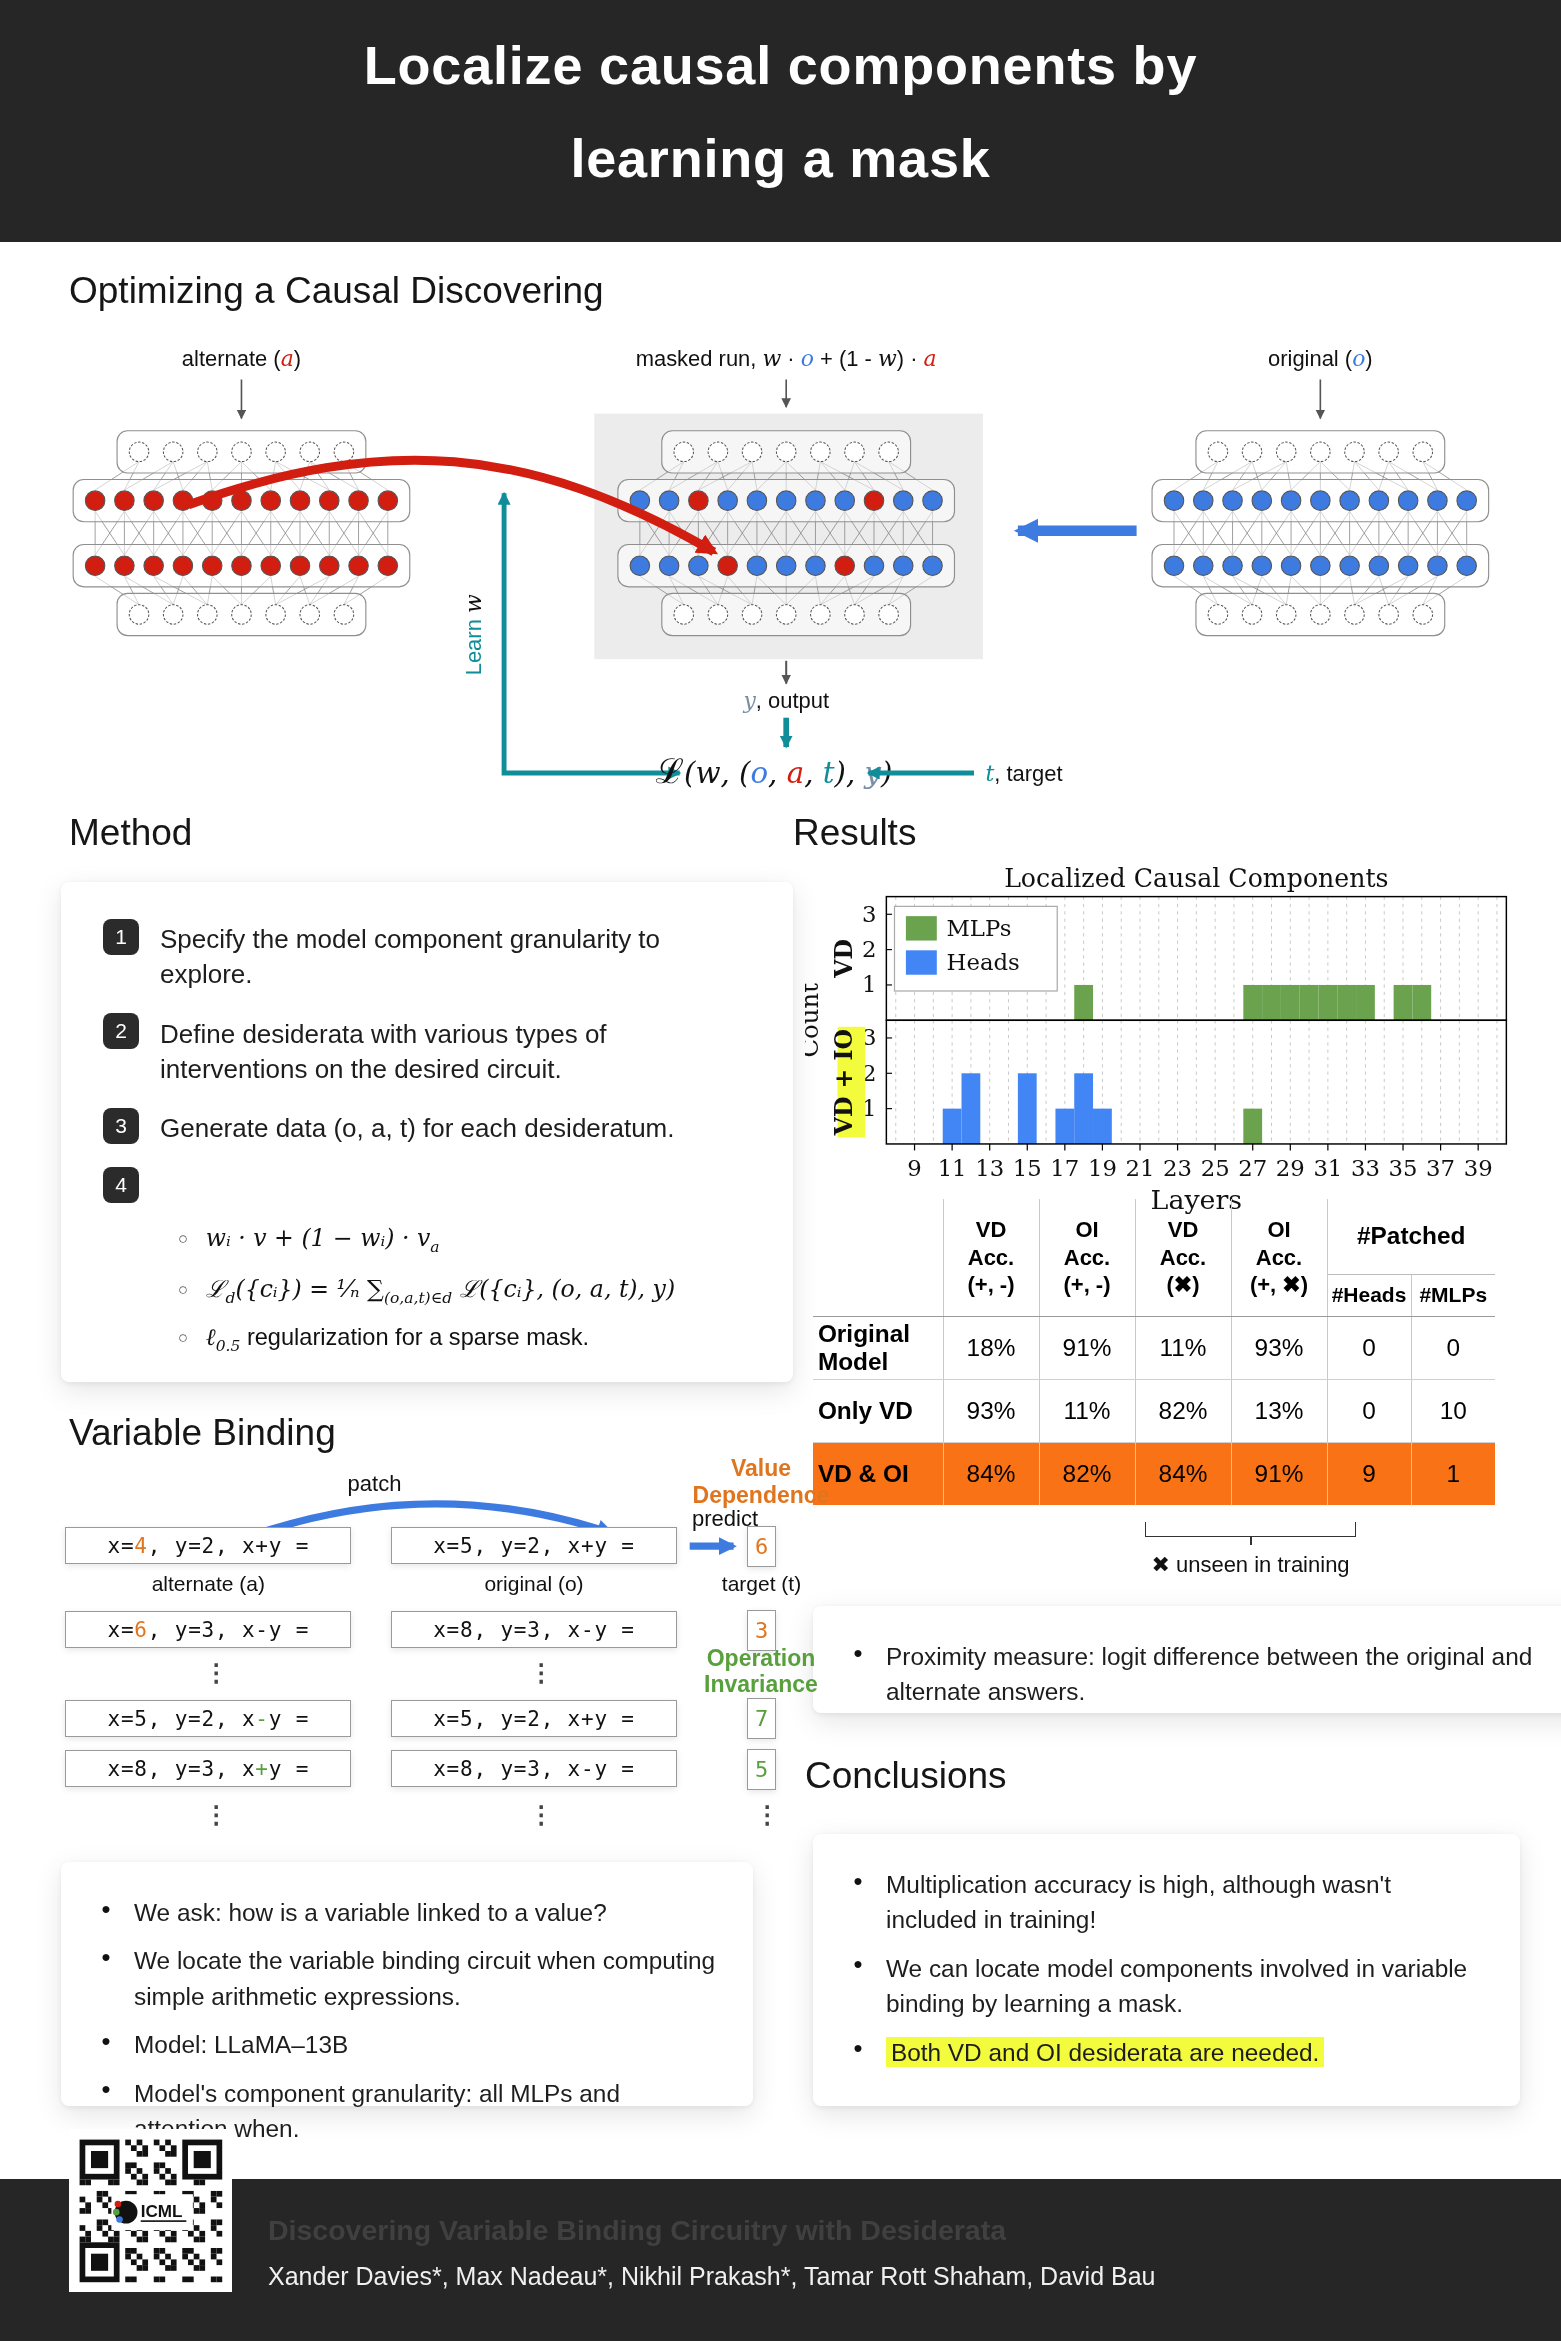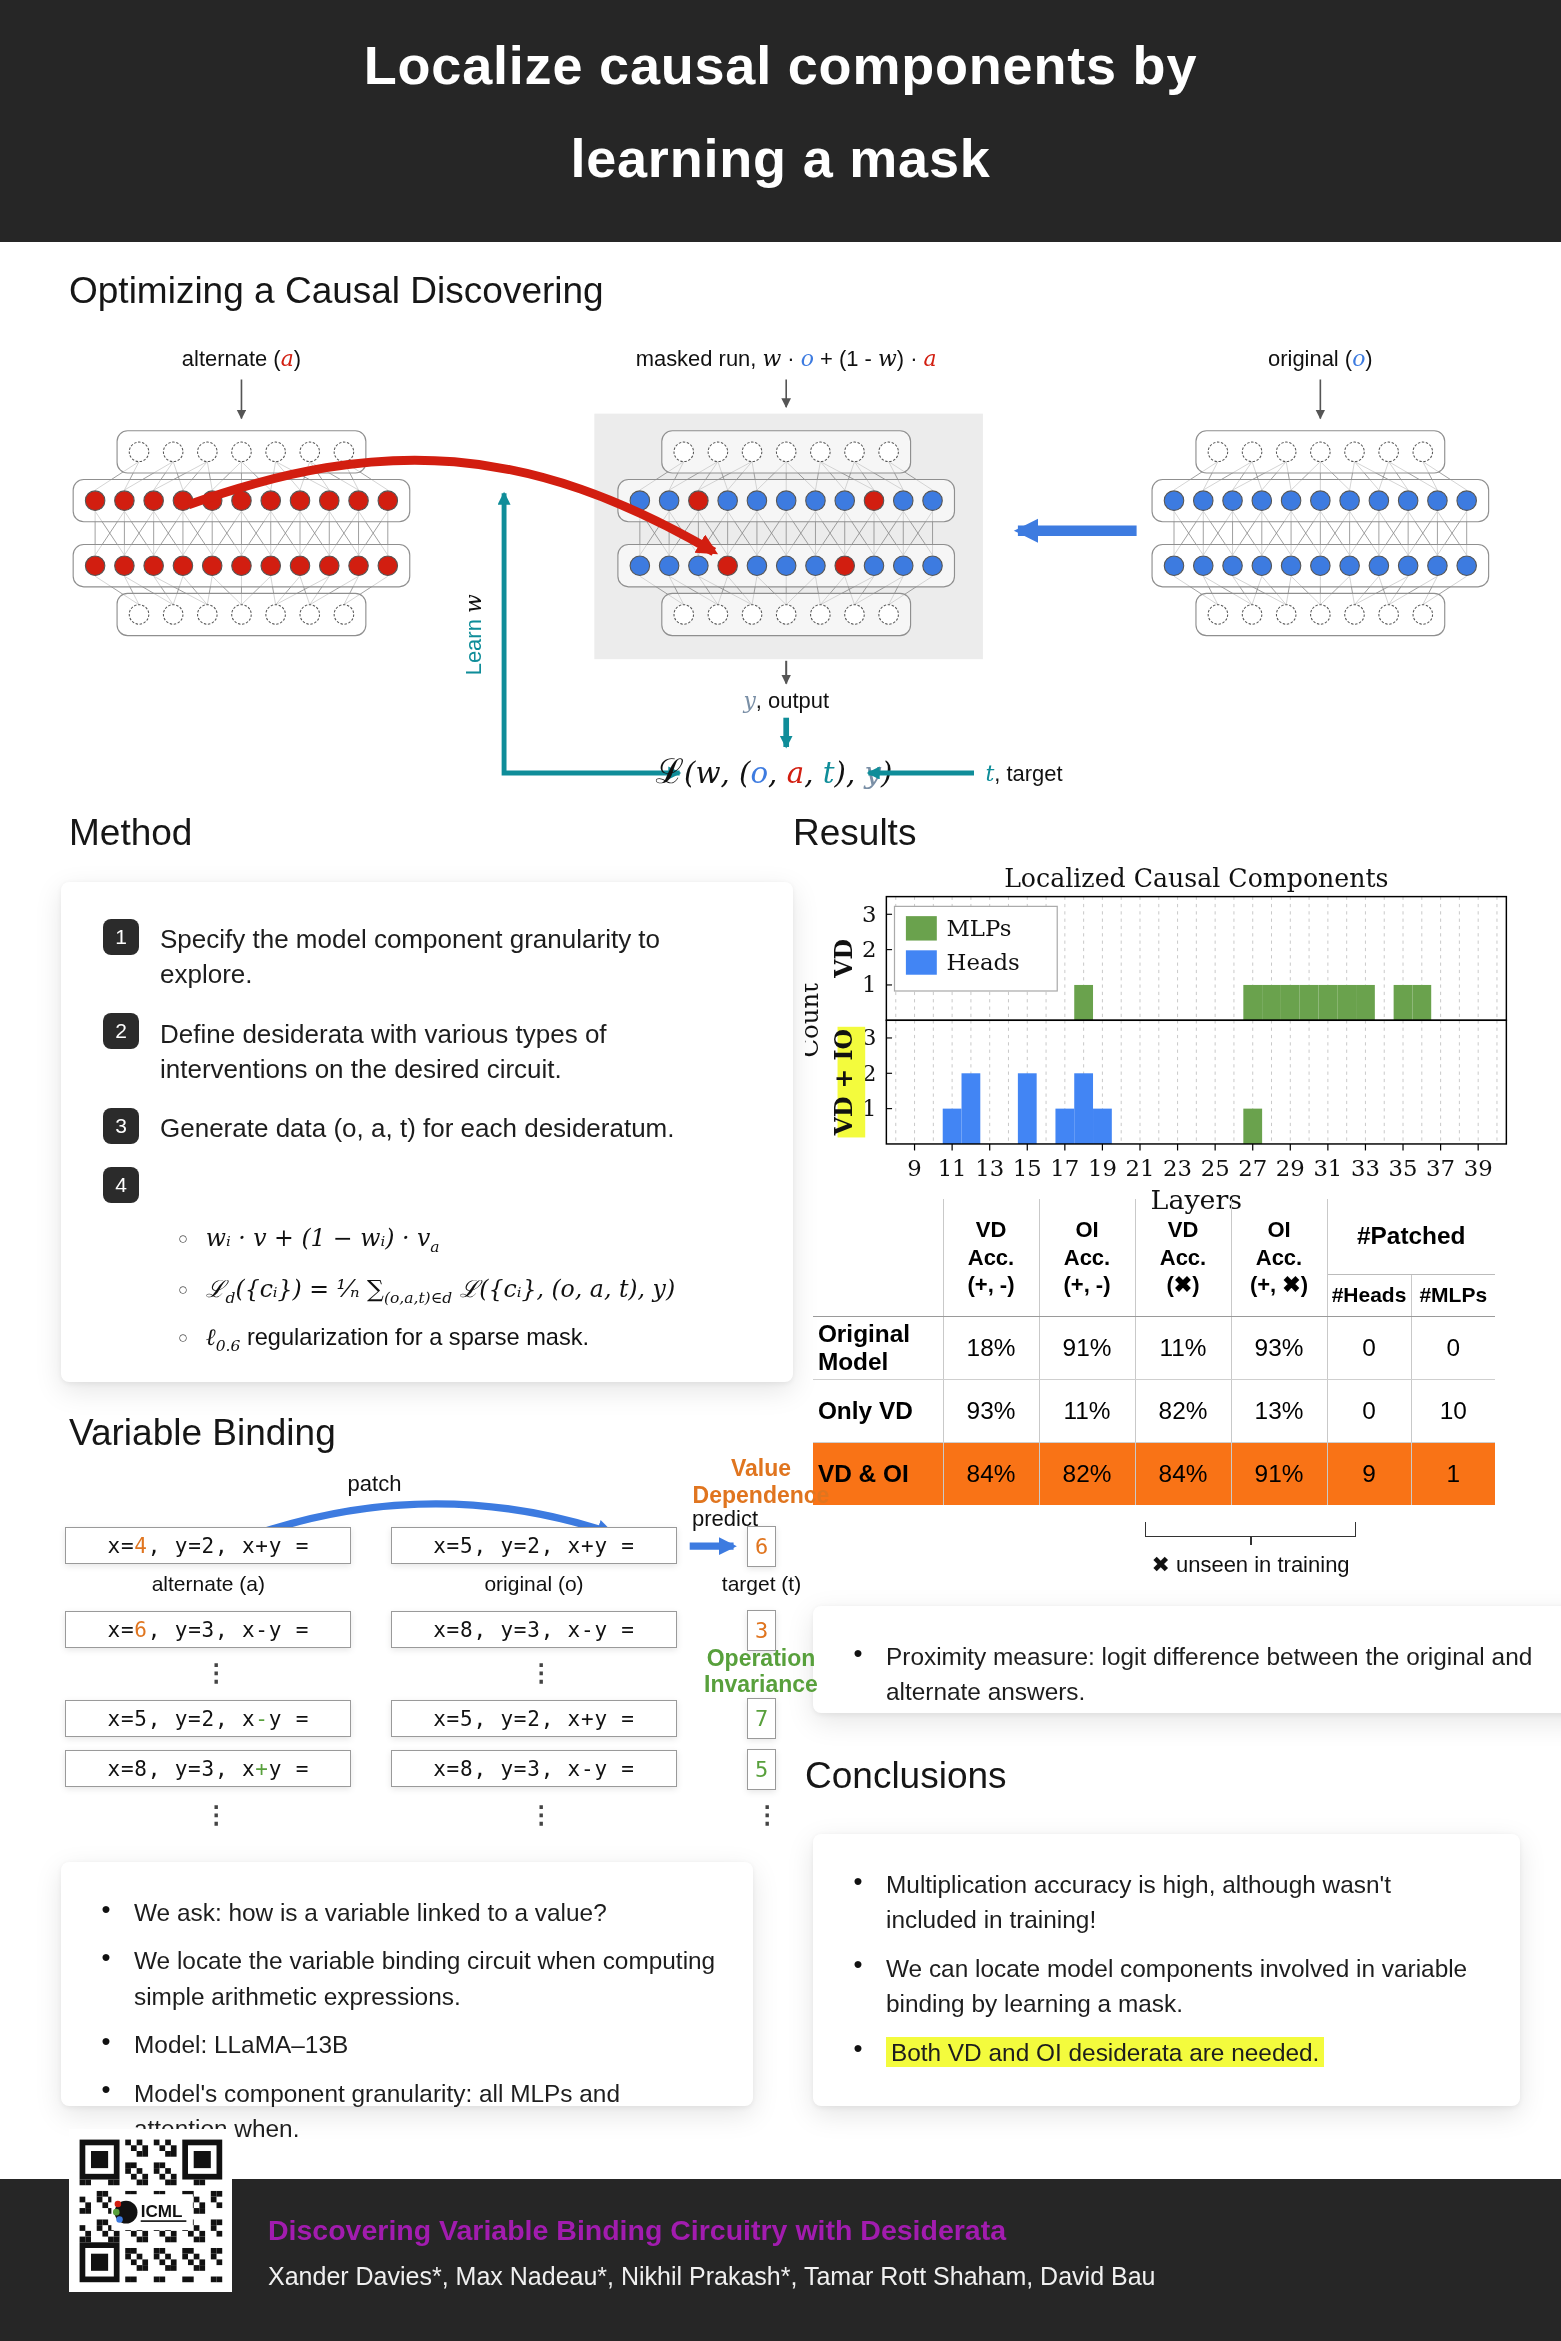--- a/index.html
+++ b/index.html
@@ -6,21 +6,21 @@
   html,body { width:1561px; height:2342px; background:#fff; font-family:"Liberation Sans",sans-serif; position:relative; overflow:hidden; }
 
   .abs { position:absolute; }
 
   
   .top-bar { left:0; top:0; width:1561px; height:242px; background:#262626; color:#fff; text-align:center; }
   .top-bar .t1 { font-size:54px; font-weight:700; letter-spacing:0.8px; }
   .top-bar .l1 { margin-top:34px; }
   .top-bar .l2 { margin-top:31px; }
   .bottom-bar { left:0; top:2179px; width:1561px; height:163px; background:#262626; }
-  .paper-title { left:268px; top:2214px; color:#a21caf; font-size:28.5px; font-weight:700; }
+  .paper-title { left:268px; top:2214px; color:#404040; font-size:28.5px; font-weight:700; }
   .paper-authors { left:268px; top:2262px; color:#f0f0f0; font-size:25px; }
 
   h2.sec { position:absolute; font-size:37px; font-weight:400; color:#161616; }
 
   
   .card { position:absolute; background:#fff; border-radius:8.1px; box-shadow:0 8.1px 28px rgba(0,0,0,.10), 0 1.6px 4.9px rgba(0,0,0,.06); }
 
   
   #method-card { left:61px; top:882px; width:732px; height:500px; padding:37px 42px; }
   .step { display:flex; gap:21px; margin-bottom:21px; align-items:flex-start; }
@@ -493,21 +493,21 @@
   <div class="step">
     <span class="badge">3</span>
     <span class="step-text">Generate data (o, a, t) for each desideratum.</span>
   </div>
   <div class="step">
     <span class="badge">4</span>
   </div>
   <ul class="subs">
     <li><span class="mi">wᵢ · v + (1 − wᵢ) · v</span><sub>a</sub></li>
     <li><span class="mi">ℒ</span><sub>d</sub><span class="mi">({cᵢ}) = ¹⁄ₙ ∑</span><sub>(o,a,t)∈d</sub><span class="mi"> ℒ({cᵢ}, (o, a, t), y)</span></li>
-    <li><span class="mi">ℓ</span><sub>0.6</sub><span class="mt"> regularization for a sparse mask.</span></li>
+    <li><span class="mi">ℓ</span><sub>0.5</sub><span class="mt"> regularization for a sparse mask.</span></li>
   </ul>
 </section>
 
 <h2 class="sec" style="left:793px; top:812px;">Results</h2>
 
 <svg class="abs" id="chart" style="left:805px; top:864px;" width="716" height="350" viewBox="0 0 880 430">
     <text x="481" y="28" class="ct" text-anchor="middle">Localized Causal Components</text>
     <line x1="111.54545454545455" y1="40" x2="111.54545454545455" y2="192" stroke="#bcbcbc" stroke-width="1" stroke-dasharray="4 5"></line>
     <line x1="134.63636363636363" y1="40" x2="134.63636363636363" y2="192" stroke="#bcbcbc" stroke-width="1" stroke-dasharray="4 5"></line>
     <line x1="157.72727272727272" y1="40" x2="157.72727272727272" y2="192" stroke="#bcbcbc" stroke-width="1" stroke-dasharray="4 5"></line>

